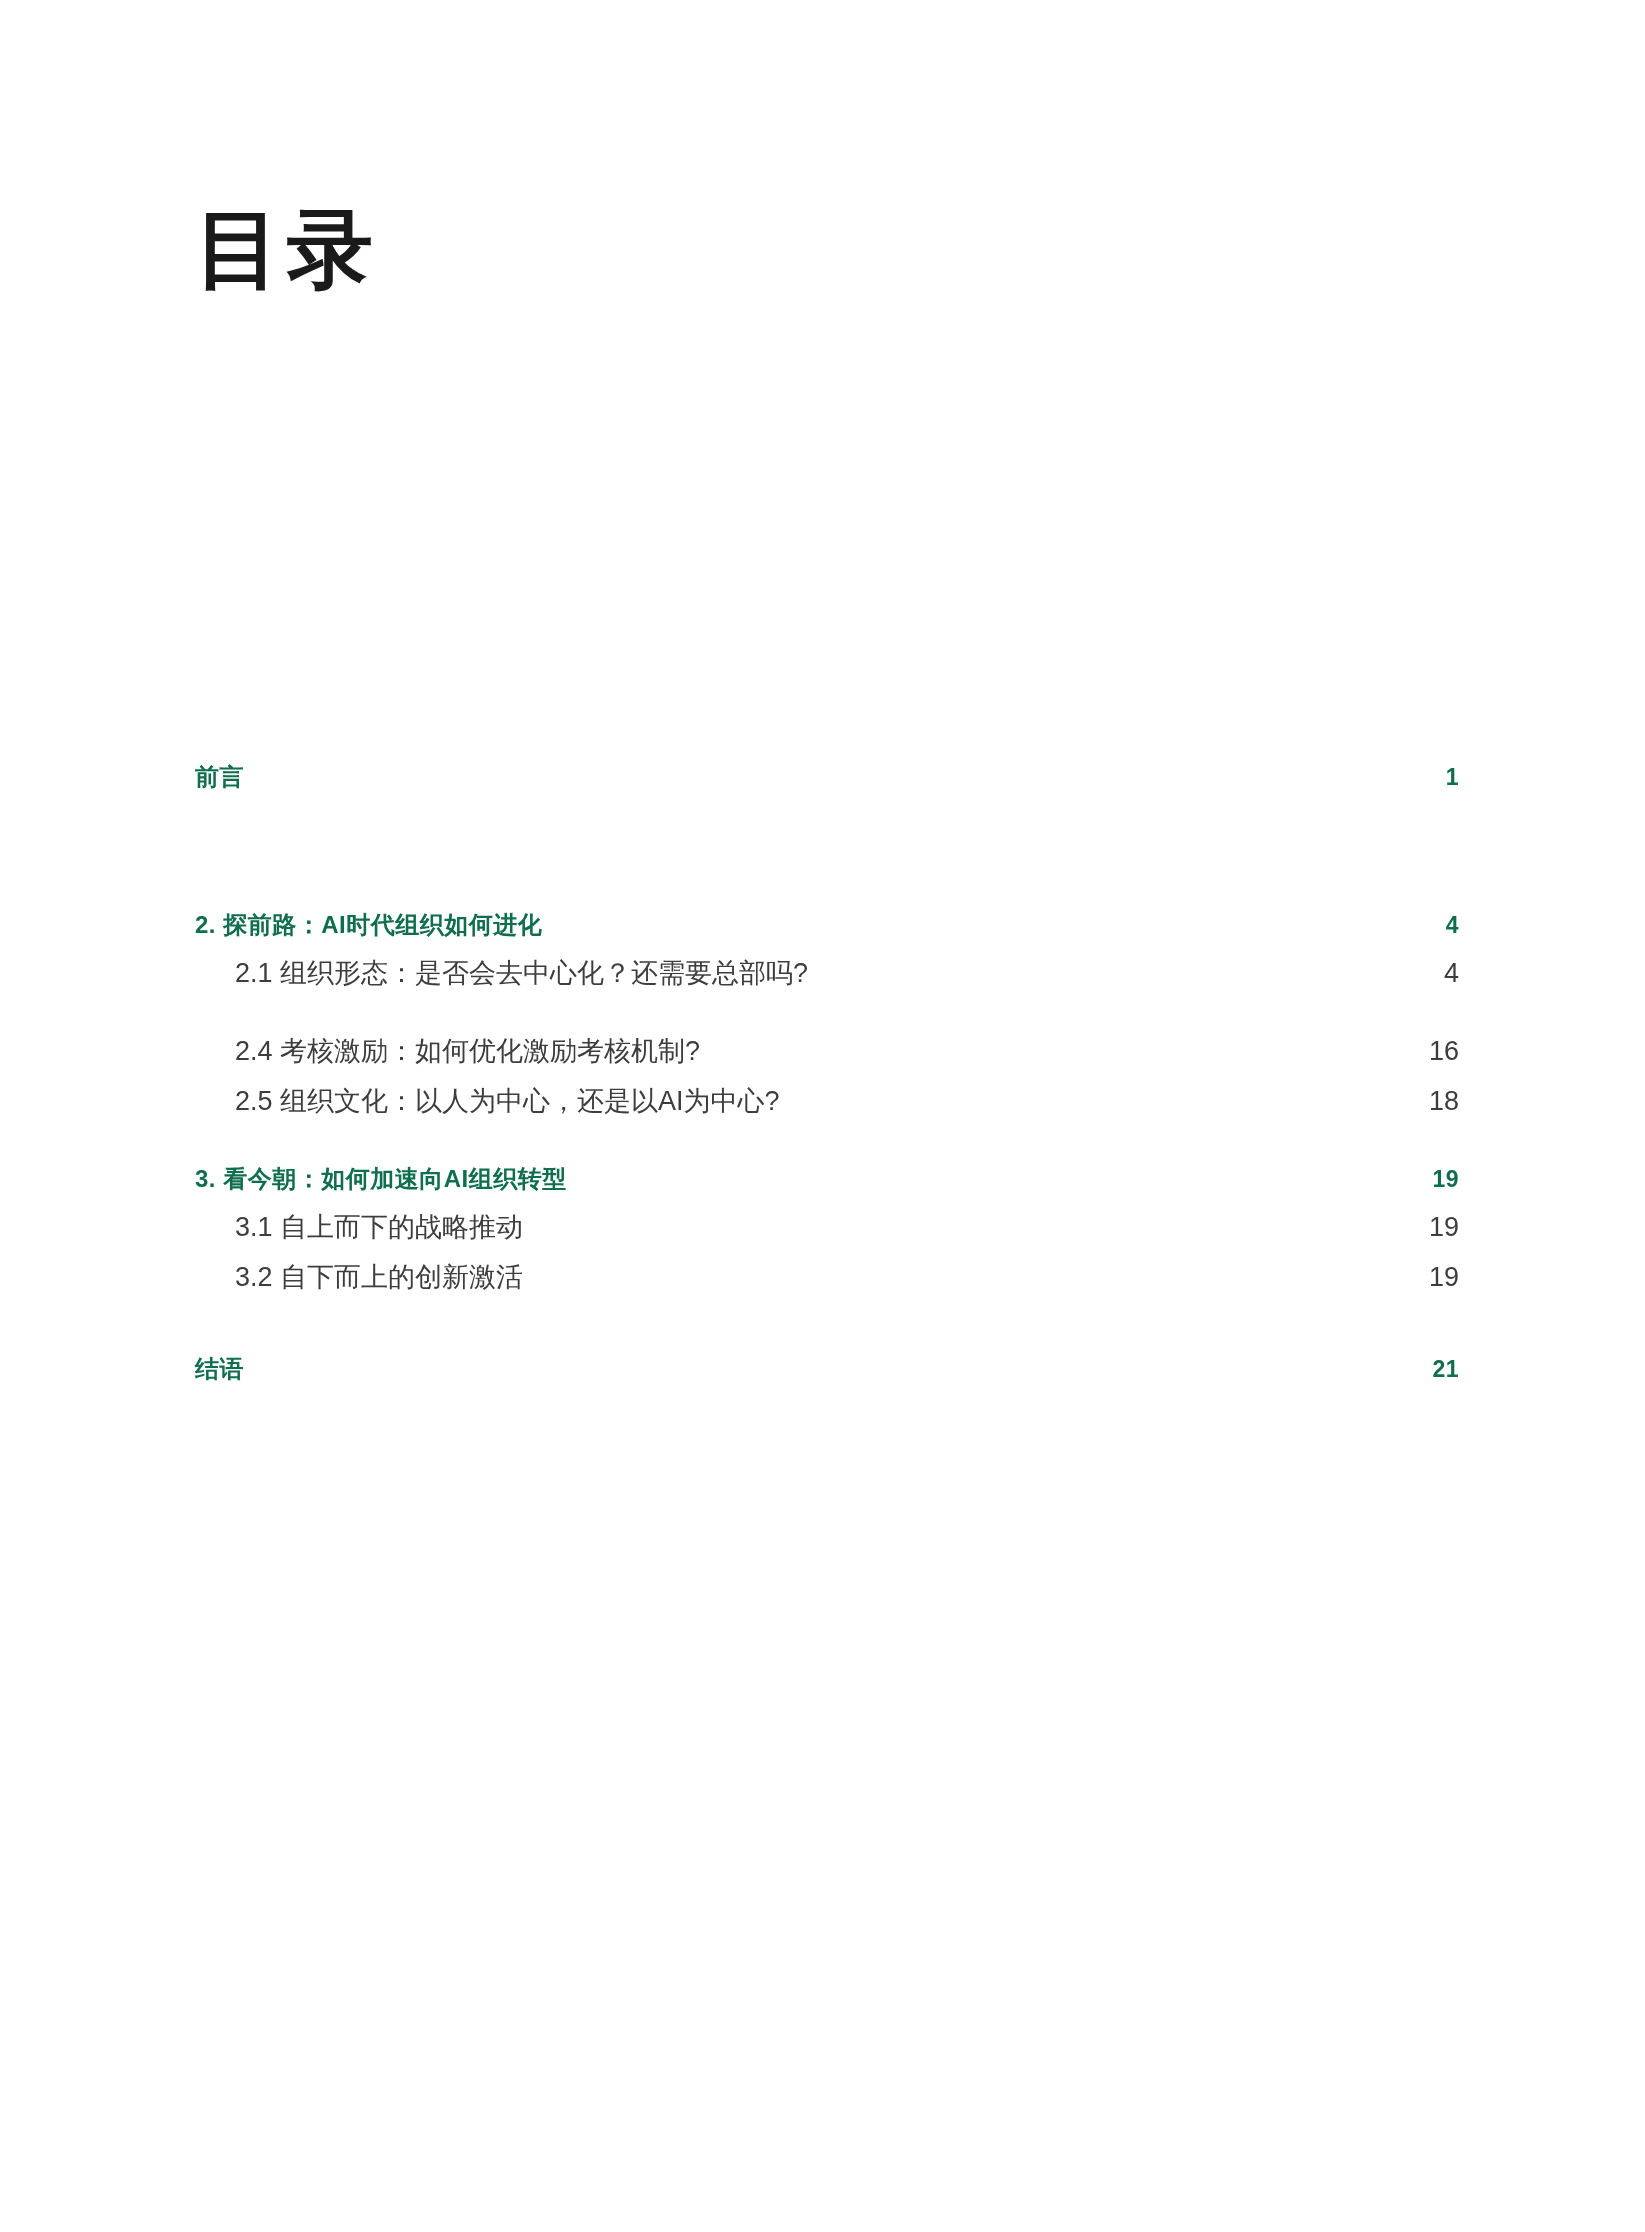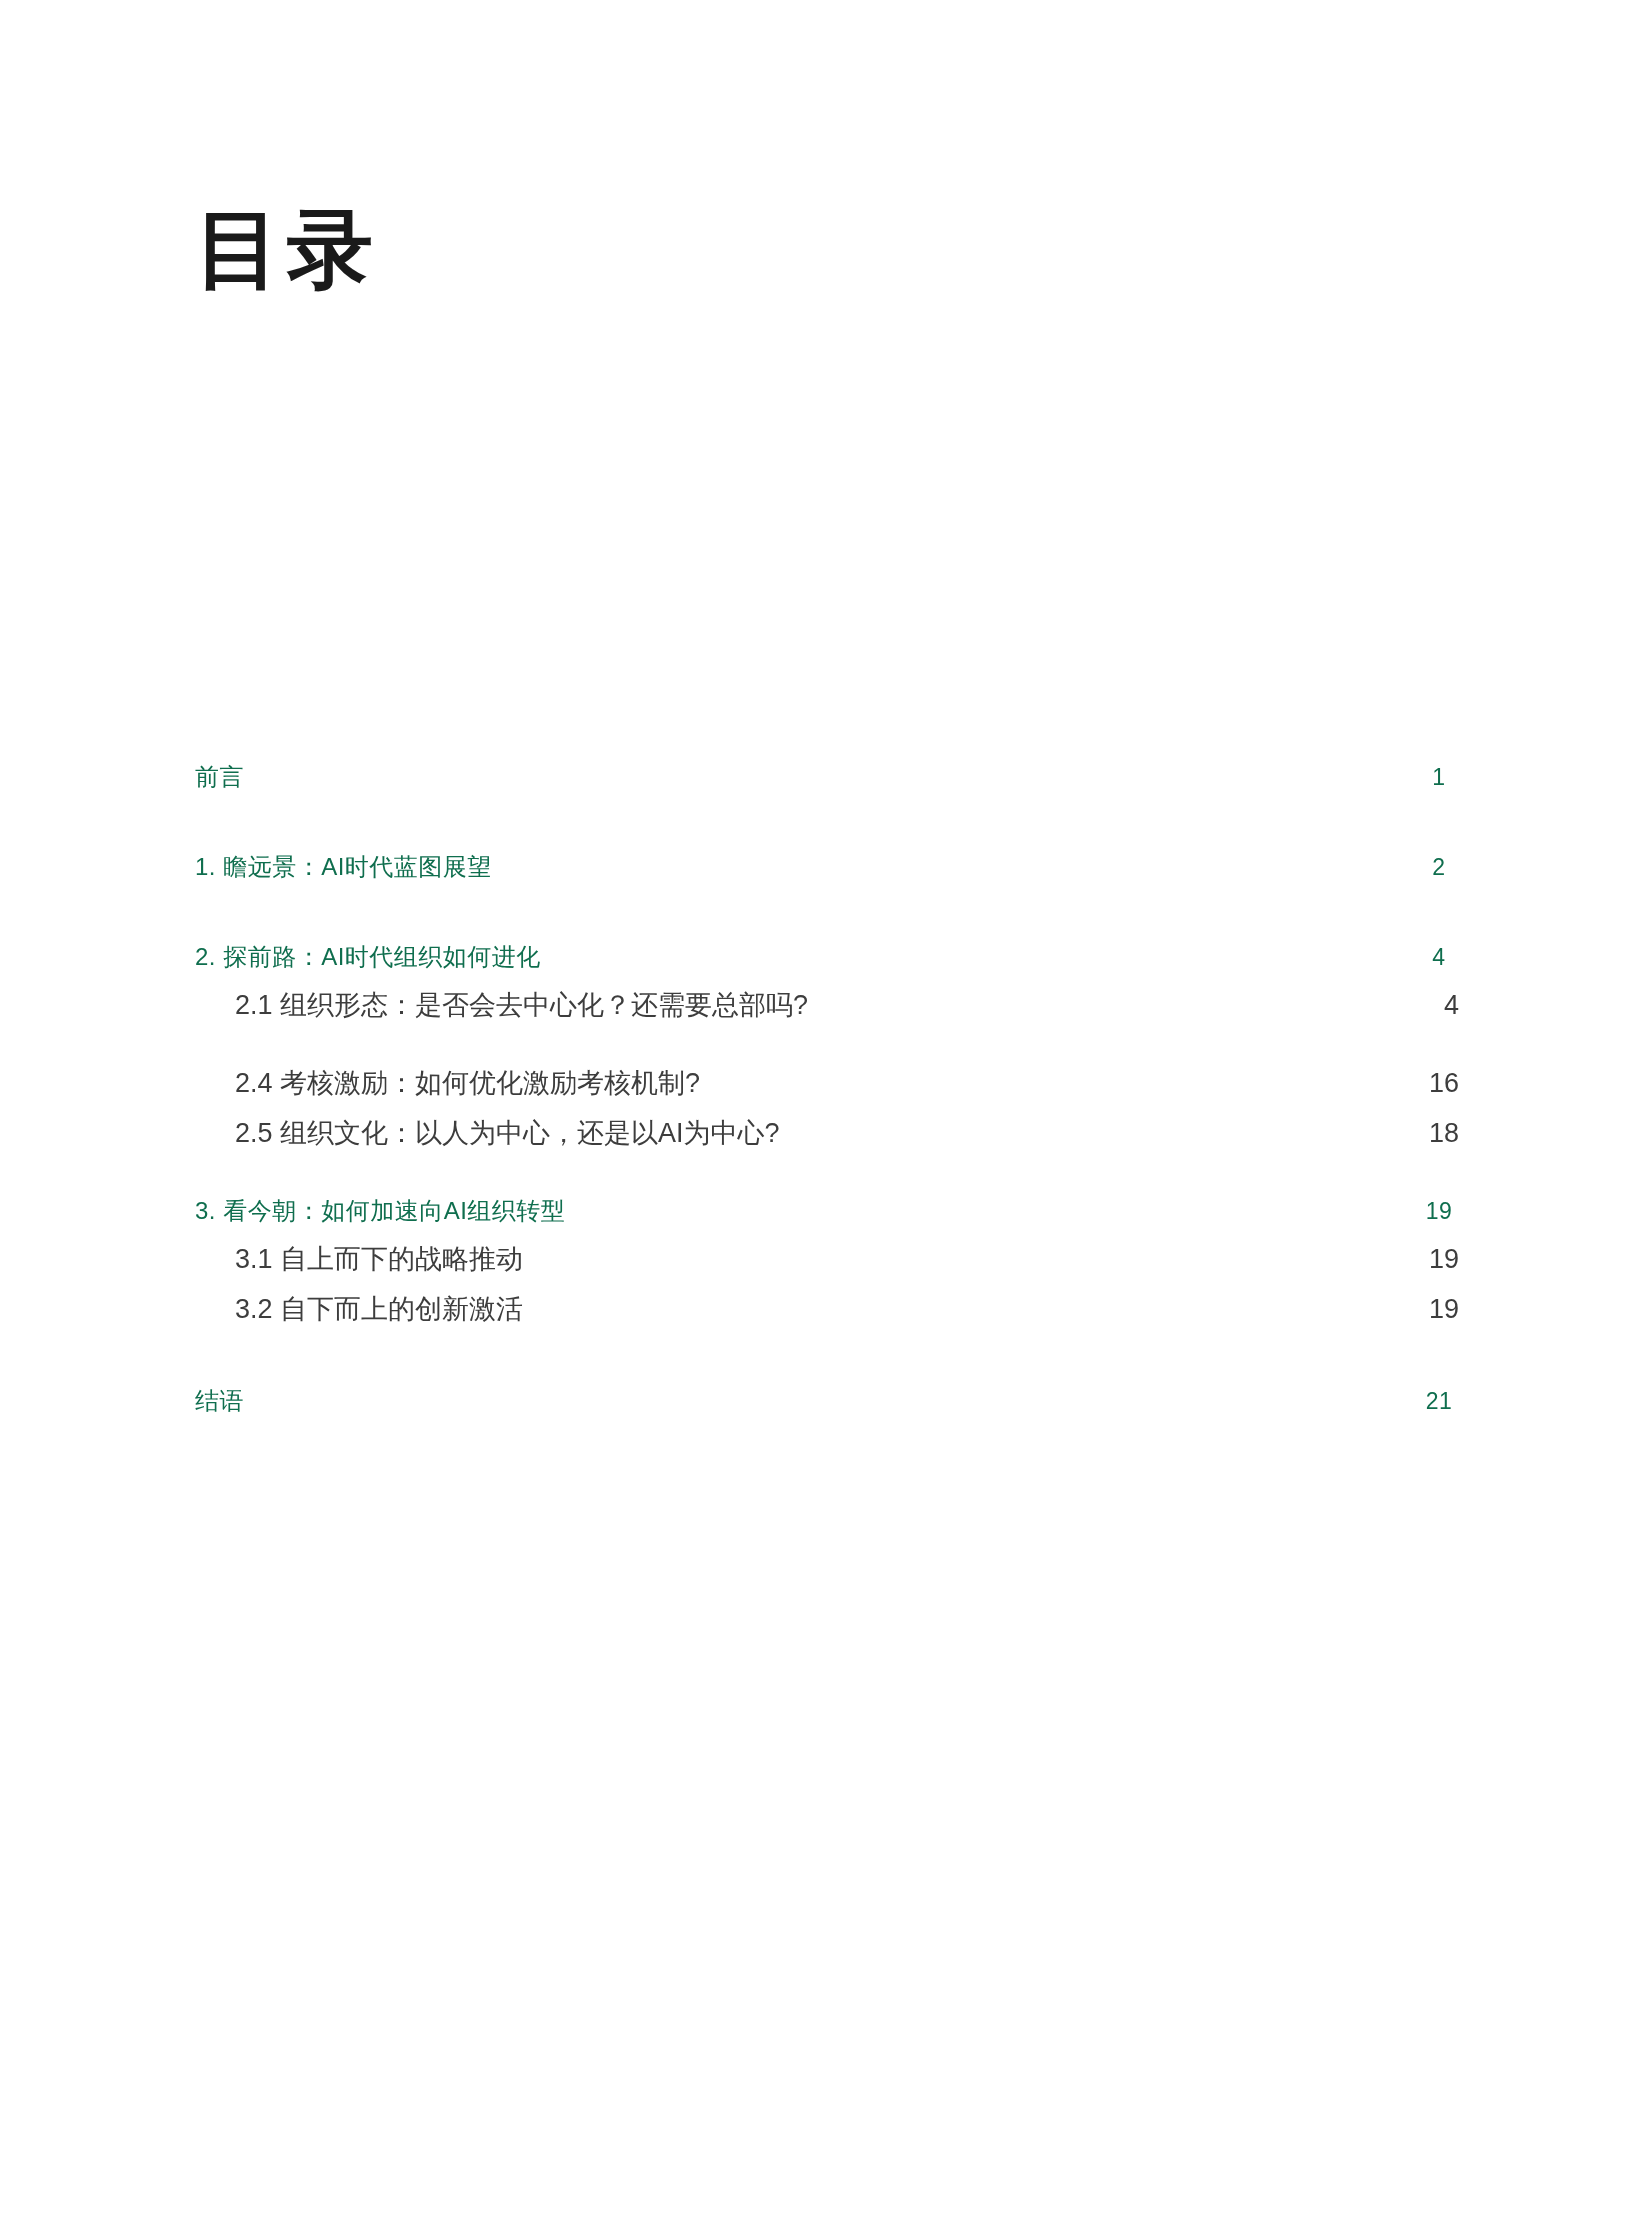--- a/index.html
+++ b/index.html
@@ -44,24 +44,23 @@
     width: 100%;
   }
   
   .lvl1 {
     margin-top: 0;
     margin-bottom: 0;
   }
   .lvl1 .label,
   .lvl1 .page-num {
     color: #0f6e4e;
-    font-weight: 400;
+    font-weight: 700;
     font-size: 24px;
     letter-spacing: 0.5px;
-    text-align: center;
   }
   .lvl1 .page-num {
     font-size: 23px;
   }
   
   .lvl2 {
     padding-left: 40px;
     box-sizing: border-box;
   }
   .lvl2 .label,
@@ -91,24 +90,20 @@
 
   <div class="toc-body">
 
     <div class="toc-row lvl1">
       <span class="label">前言</span>
       <span class="page-num">1</span>
     </div>
 
     <div class="spacer-lg"></div>
 
-    <div class="toc-row lvl1">
-      <span class="label">1. 瞻远景：AI时代蓝图展望</span>
-      <span class="page-num">2</span>
-    </div>
 
     <div class="spacer-lg"></div>
 
     <div class="toc-row lvl1">
       <span class="label">2. 探前路：AI时代组织如何进化</span>
       <span class="page-num">4</span>
     </div>
 
     <div class="row-gap"></div>
 

